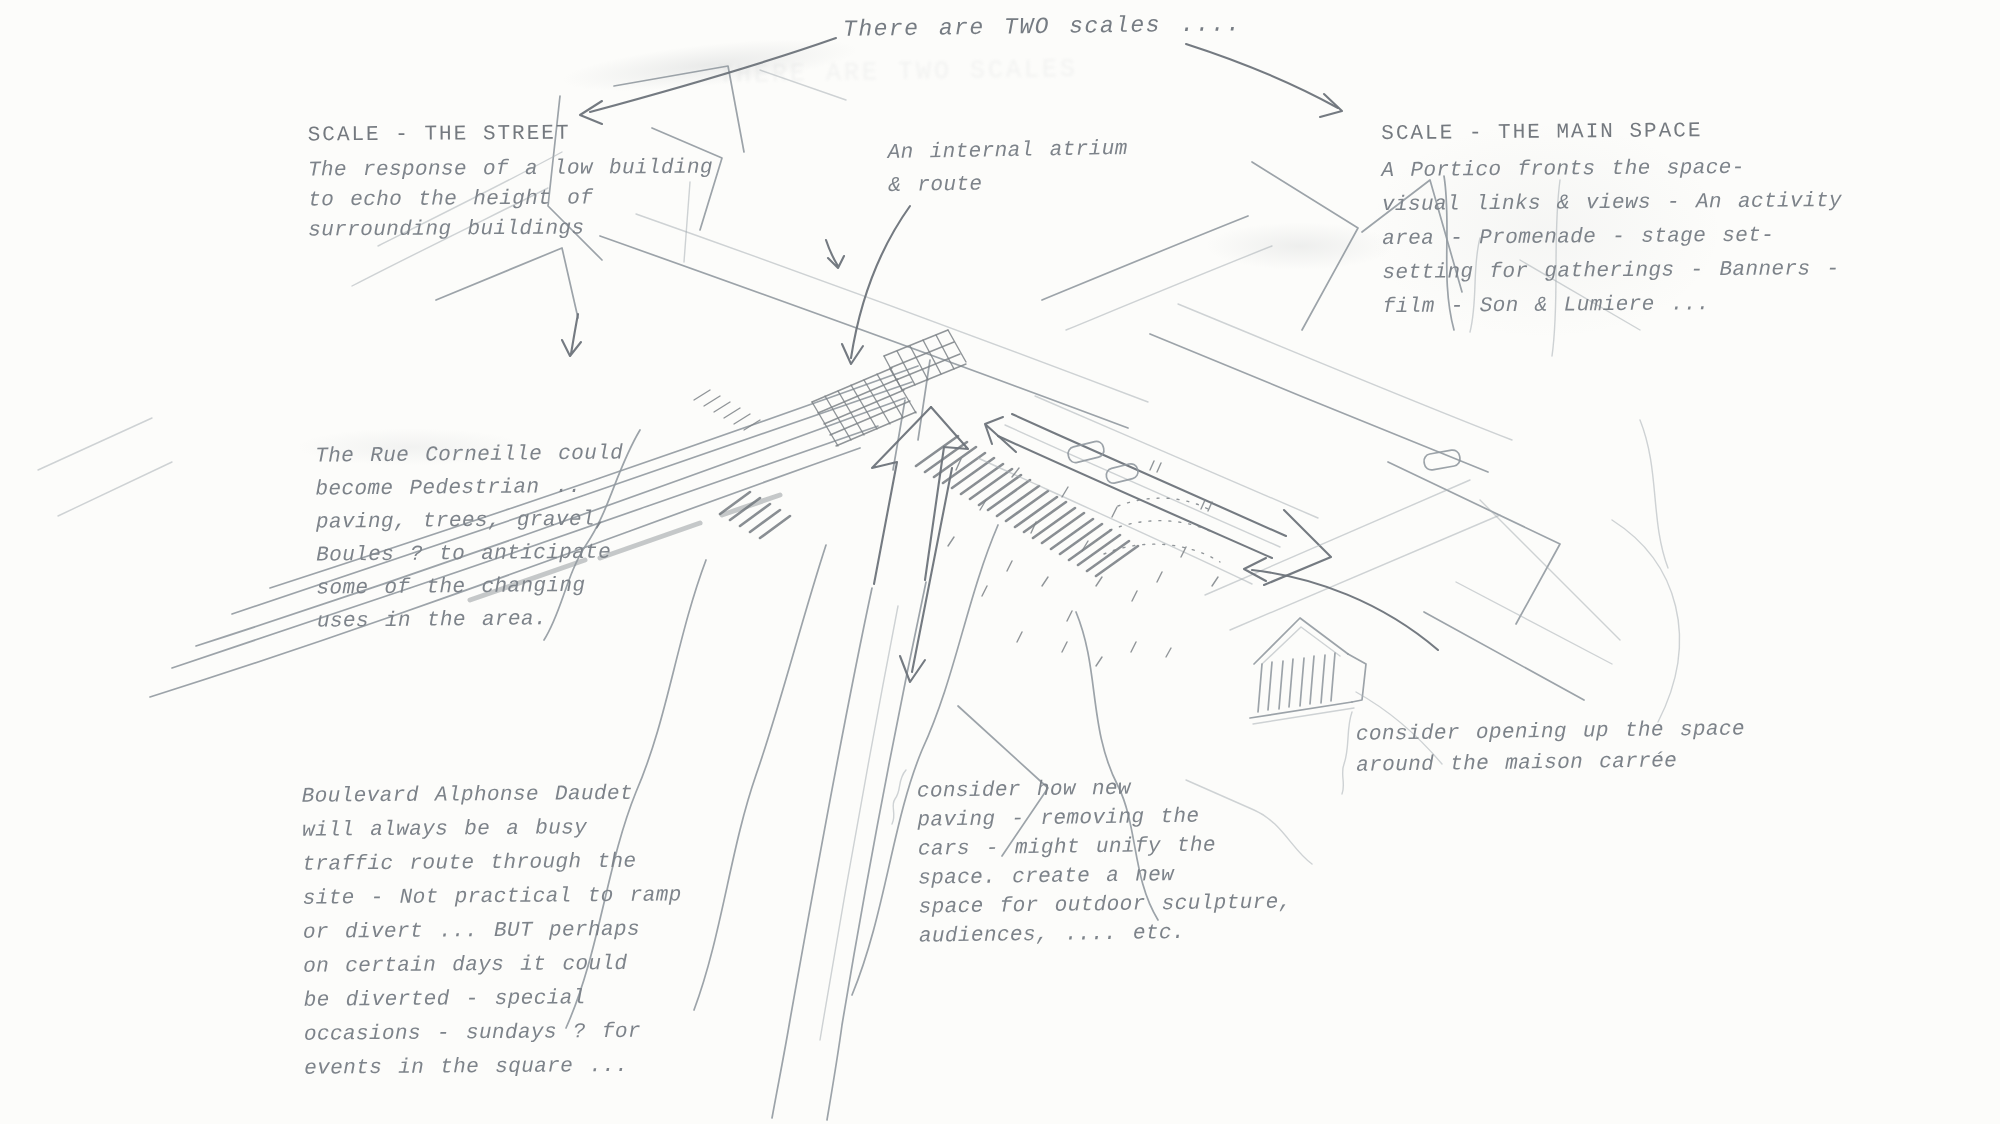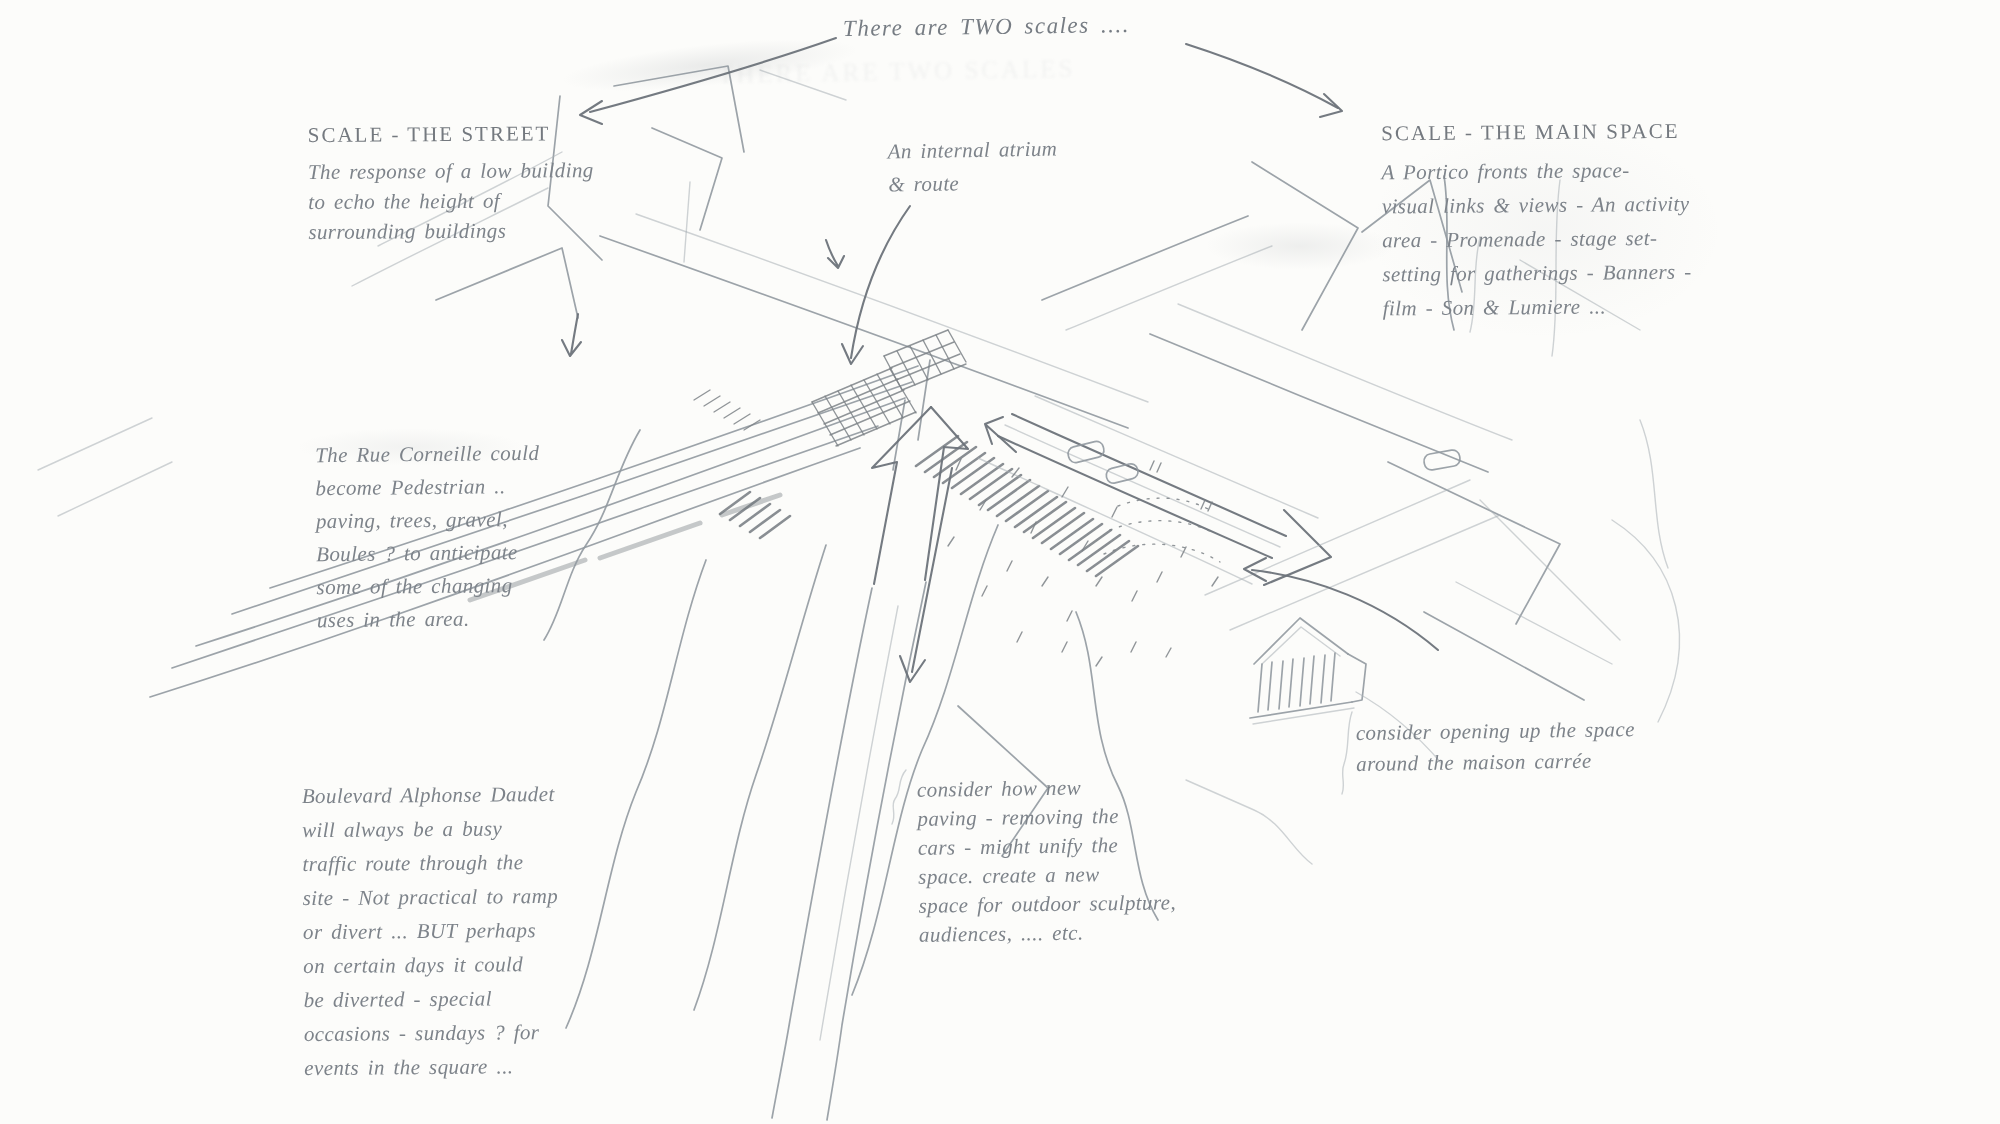--- a/index.html
+++ b/index.html
@@ -1,21 +1,21 @@
 <!DOCTYPE html>
 <html><head>
 <meta charset="utf-8">
 <style>
   html,body{margin:0;padding:0;background:#ffffff;}
   .canvas{
     position:relative;
     width:2000px;height:1124px;
     background:#fcfcfa;
     overflow:hidden;
-    font-family:Liberation Serif, serif;
+    font-family:Liberation Mono, monospace;
   }
   .sketch{position:absolute;left:0;top:0;width:2000px;height:1124px;}
   
   .s1{stroke:#9199a0;stroke-width:1.7;fill:none;stroke-linecap:round;stroke-linejoin:round;opacity:.9;}
   .s2{stroke:#6d737a;stroke-width:2.1;fill:none;stroke-linecap:round;stroke-linejoin:round;opacity:.95;}
   .s3{stroke:#595f66;stroke-width:2.6;fill:none;stroke-linecap:round;opacity:.7;}
   .s4{stroke:#a8aeb4;stroke-width:1.4;fill:none;stroke-linecap:round;stroke-linejoin:round;opacity:.55;}
   .s5{stroke:#7d8287;stroke-width:1.4;fill:none;stroke-linecap:round;opacity:.85;}
   .dots{stroke-dasharray:2 8;}
   .thick{stroke-width:5;opacity:.38;}

